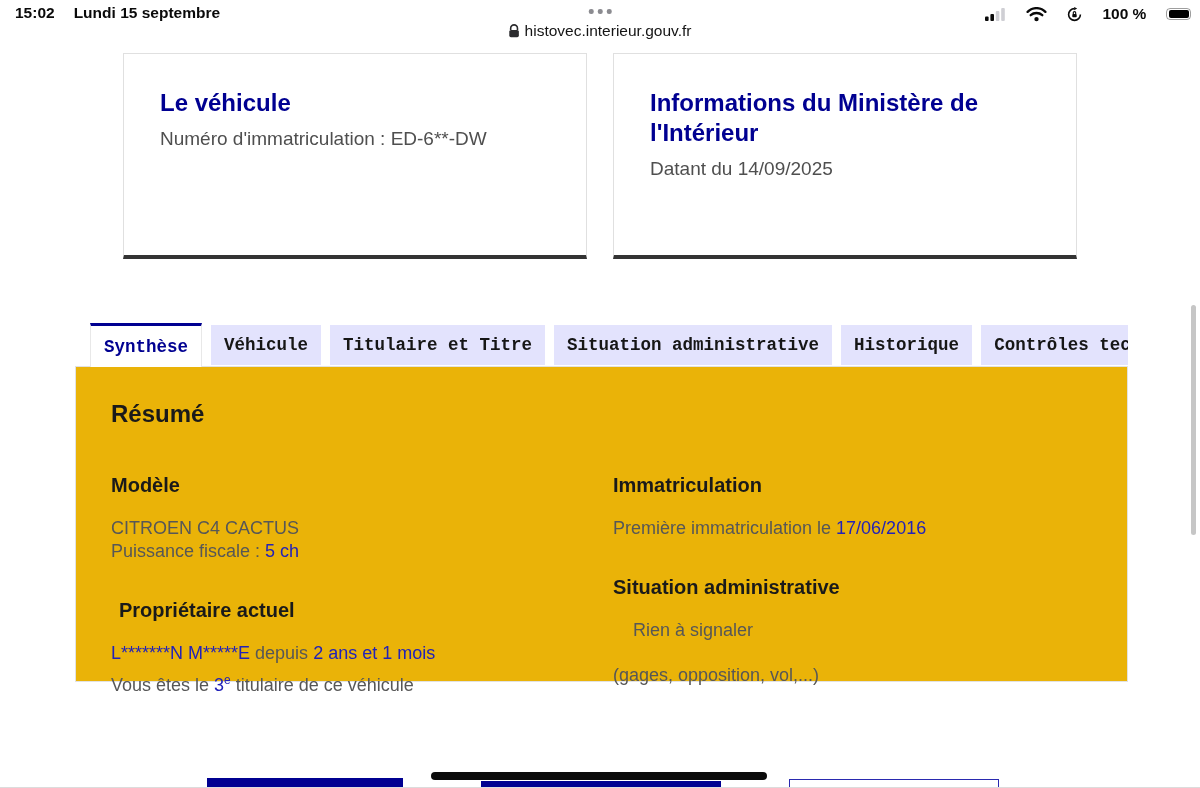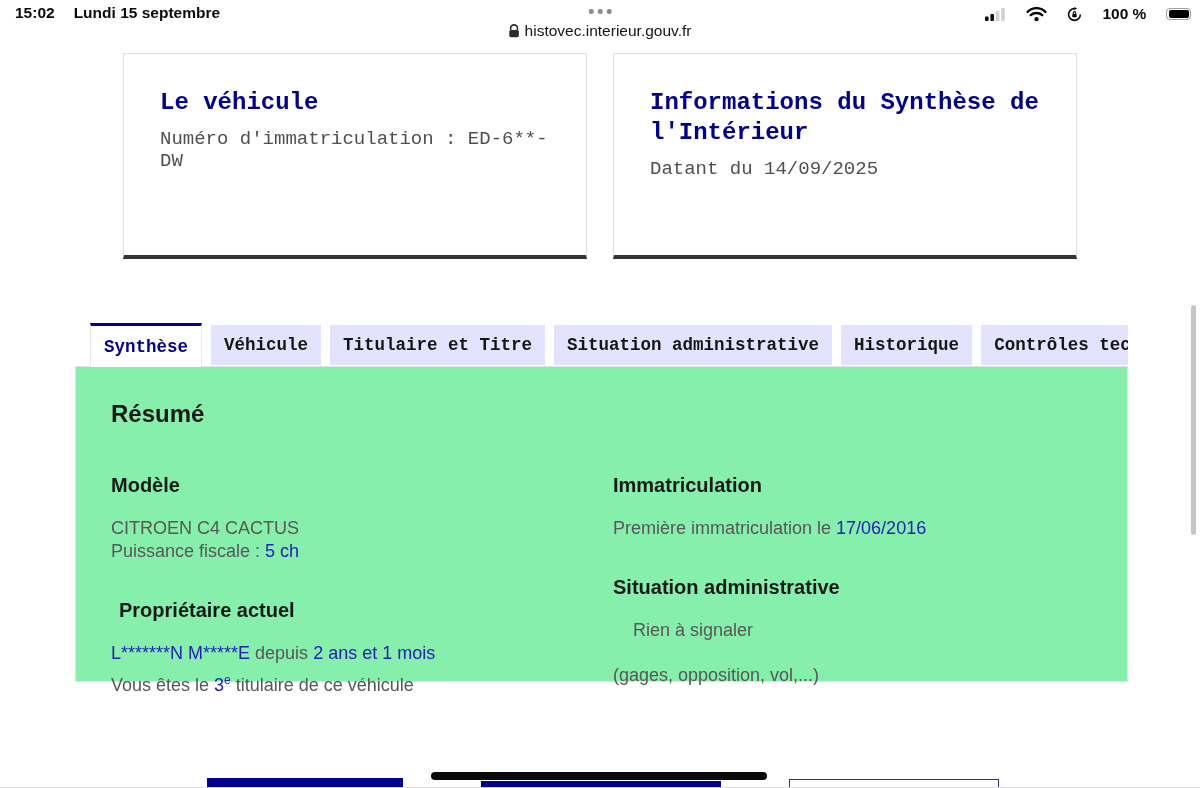--- a/index.html
+++ b/index.html
@@ -12,31 +12,31 @@
   .sb-left { position:absolute; left:15px; top:4px; display:flex; gap:19px; font-size:15.5px; font-weight:700; color:#0a0a0a; }
   .sb-dots { position:absolute; left:50%; top:9px; transform:translateX(-50%); display:flex; gap:4.5px; cursor:pointer; }
   .sb-dots i { width:4.5px; height:4.5px; border-radius:50%; background:#8b8b90; }
   .addressbar { position:absolute; left:50%; top:22px; transform:translateX(-50%); display:flex; align-items:center; gap:5px; font-size:15.5px; color:#141414; cursor:pointer; }
   .sb-right { position:absolute; right:13px; top:5px; display:flex; align-items:center; gap:20px; font-size:15.5px; font-weight:700; color:#0a0a0a; }
   .batt { width:25px; height:12.5px; border:1px solid rgba(0,0,0,.38); border-radius:4px; padding:1.5px; }
   .batt-fill { width:100%; height:100%; background:#000; border-radius:2px; }
   .batt-tip { width:1.6px; height:4.5px; background:rgba(0,0,0,.38); border-radius:0 2px 2px 0; margin-left:-6px; }
 
   
-  .card { position:absolute; top:53px; width:464px; height:206px; background:#fff; border:1px solid #e0e0e0; border-bottom:4px solid #333; padding:34px 36px 0 36px;font-family:Liberation Mono, monospace; }
+  .card { position:absolute; top:53px; width:464px; height:206px; background:#fff; border:1px solid #e0e0e0; border-bottom:4px solid #333; padding:34px 36px 0 36px; }
   .card.c1 { left:123px; } .card.c2 { left:613px; }
   .card h2 { font-size:24px; line-height:30px; font-weight:700; color:#000091; }
   .card p { margin-top:10px; font-size:19px; color:#4f4f4f; }
 
   
   .tabswrap { position:absolute; left:75px; top:323px; width:1053px; }
   .tabs { display:flex; gap:9px; padding-left:15px; align-items:flex-start; height:44px; overflow:hidden; position:relative; z-index:2; }
   .tab { flex:none; margin-top:2px; height:40px; background:#e3e3fd; border:none; font-family:Liberation Mono, monospace; font-size:17.5px; font-weight:700; color:#161616; padding:0 13px; white-space:nowrap; cursor:pointer; }
   .tab.active { margin-top:0; height:44px; background:#fff; color:#000091; border-top:3px solid #000091; border-left:1px solid #e8e8e8; border-right:1px solid #e8e8e8; }
-  .panel { position:relative; z-index:1; margin-top:-1px; width:1053px; height:316px; background:#86efac; border:1px solid #e2e2e2; padding:32px 35px 0 35px; }
+  .panel { position:relative; z-index:1; margin-top:-1px; width:1053px; height:316px; background:#eab308; border:1px solid #e2e2e2; padding:32px 35px 0 35px; }
   .panel h2 { font-size:24px; line-height:30px; font-weight:700; color:#1a1a1a; margin-bottom:44px; }
   .cols { display:flex; }
   .col-left { width:502px; flex:none; }
   .col-right { flex:1; }
   .panel h3 { font-size:20px; line-height:24px; font-weight:700; color:#1a1a1a; margin-bottom:21px; }
   .panel p { font-size:18px; line-height:21px; color:#575757; }
   .blue { color:#2222b8; }
   .mt-sec { margin-top:36px; margin-bottom:6px;margin-left:8px; }
   .mt-sec2 { margin-top:36px; margin-bottom:20px; }
   .gap-s { margin-bottom:2px; }
@@ -115,21 +115,21 @@
       </span>
     </div>
   </header>
 
   <article class="card c1">
     <h2>Le véhicule</h2>
     <p>Numéro d'immatriculation : ED-6**-DW</p>
   </article>
 
   <article class="card c2">
-    <h2>Informations du Synthèse de l'Intérieur</h2>
+    <h2>Informations du Ministère de l'Intérieur</h2>
     <p>Datant du 14/09/2025</p>
   </article>
 
   <div class="tabswrap">
     <nav class="tabs">
       <button class="tab active">Synthèse</button>
       <button class="tab">Véhicule</button>
       <button class="tab">Titulaire et Titre</button>
       <button class="tab">Situation administrative</button>
       <button class="tab">Historique</button>

